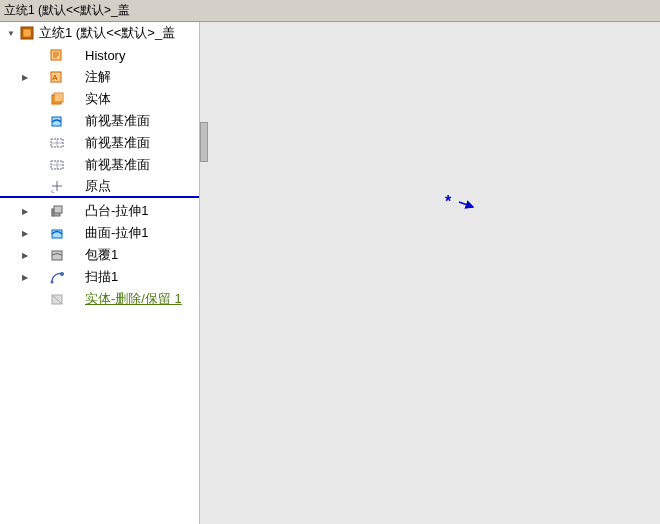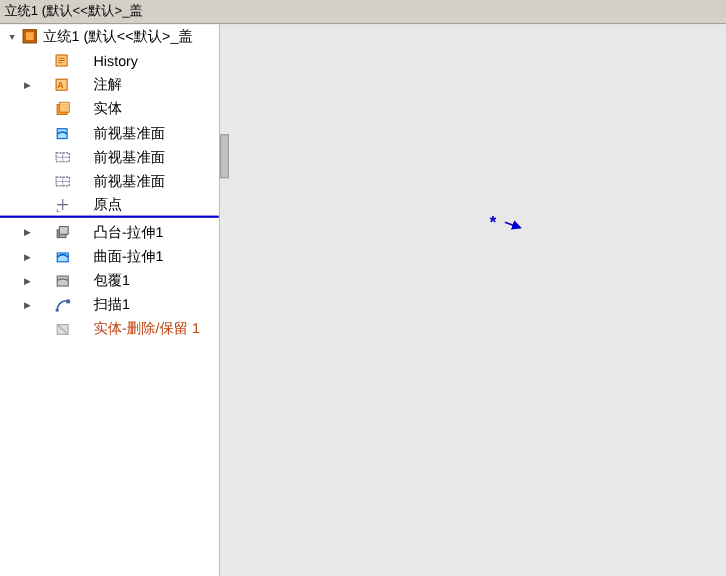--- a/index.html
+++ b/index.html
@@ -49,21 +49,22 @@
       align-items: center;
       height: 22px;
       padding-left: 4px;
       cursor: pointer;
       white-space: nowrap;
       color: #000;
       position: relative;
     }
 
     .tree-item.disabled {
-      color: #c2410c;
+      color: #4d7c0f;
+      text-decoration: underline;
     }
 
     .expand-arrow {
       width: 14px;
       height: 14px;
       display: inline-flex;
       align-items: center;
       justify-content: center;
       flex-shrink: 0;
       font-size: 10px;

